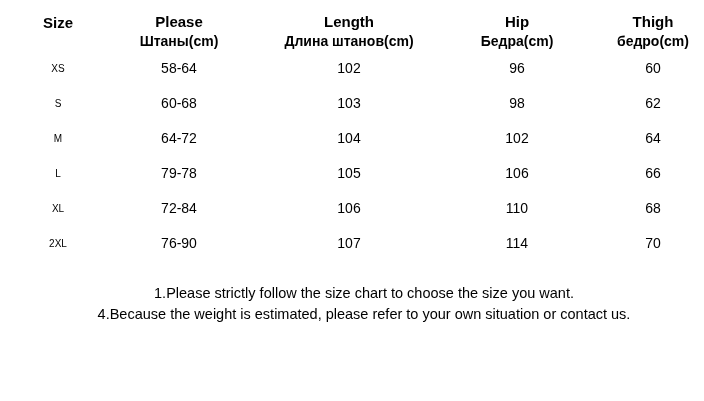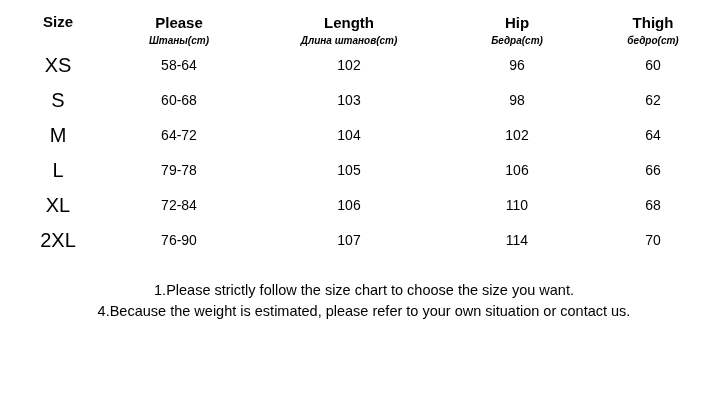--- a/index.html
+++ b/index.html
@@ -45,37 +45,36 @@
     padding-bottom: 6px;
     line-height: 1.35;
   }
   .head-en {
     display: block;
     font-size: 15px;
     font-weight: bold;
   }
   .head-ru {
     display: block;
-    font-size: 10px;
+    font-size: 14px;
     font-weight: bold;
-    font-style: italic;
   }
   .head-size {
     display: block;
     font-size: 15px;
     font-weight: bold;
     padding-bottom: 16px;
   }
   .data-row td {
     font-size: 14px;
     height: 35px;
     line-height: 35px;
   }
   .data-row td.size-cell {
-    font-size: 20px;
+    font-size: 10px;
   }
   .notes {
     width: 704px;
     text-align: center;
     margin-top: 22px;
   }
   .notes .note {
     font-size: 14.5px;
     line-height: 21px;
     color: #000000;

